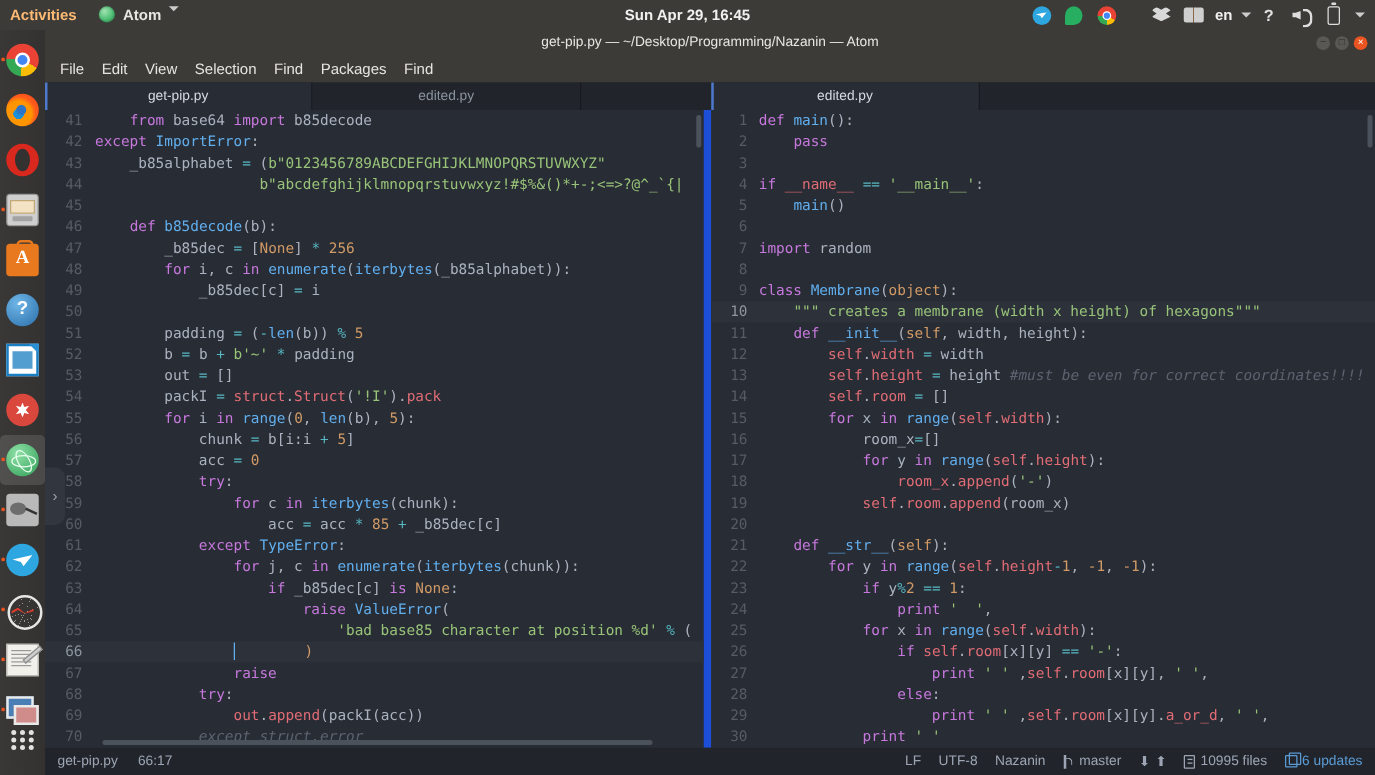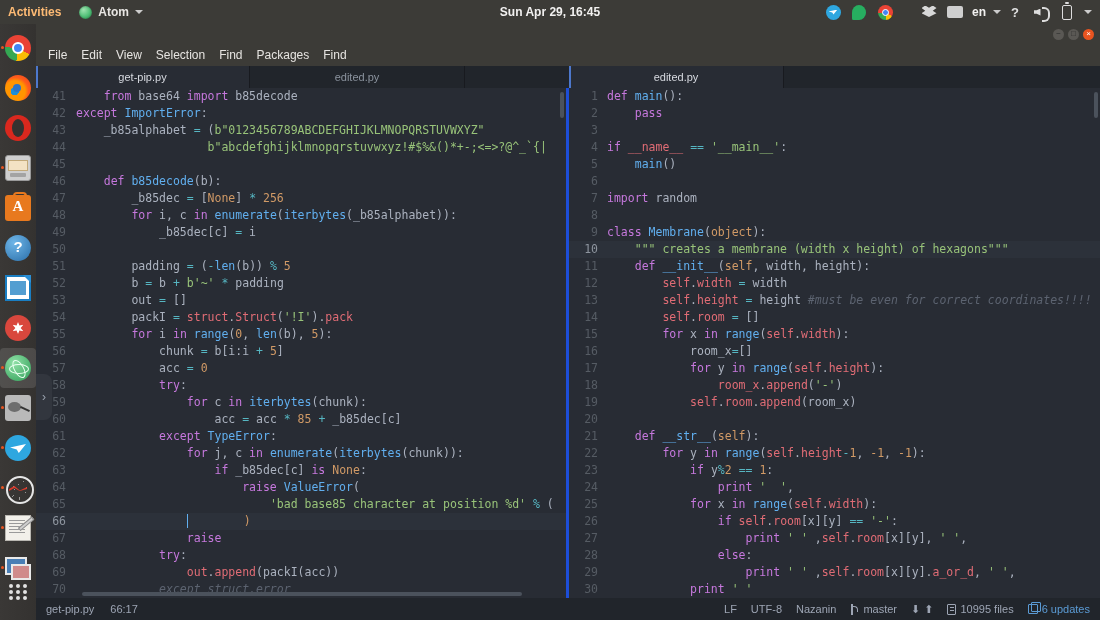--- a/index.html
+++ b/index.html
@@ -11,21 +11,21 @@
 
   
   .topbar{
     position:absolute; left:0; top:0; width:1100px; height:24px;
     background:#3c3b37;
     display:flex; align-items:center;
     color:#e8e6e3; font-size:12px; font-weight:bold;
     z-index:50;
   }
   .tb-activities{ padding:0 10px 0 8px; color:#fdba74; }
-  .tb-appmenu{ display:flex; align-items:center; gap:6px; padding:0 8px; }
+  .tb-appmenu{ display:flex; align-items:flex-start; gap:6px; padding:0 8px; }
   .tb-appicon{
     width:13px;height:13px;border-radius:50%;
     background:radial-gradient(circle at 35% 30%, #9fe3b0 0%, #4fbf76 55%, #2f8a4e 100%);
     box-shadow:inset 0 0 2px rgba(0,0,0,.4);
   }
   .tb-caret{ width:0;height:0;border-left:4px solid transparent;border-right:4px solid transparent;border-top:4px solid #ccc; }
   .tb-clock{
     position:absolute; left:0; right:0; text-align:center;
     font-size:12px; font-weight:bold; color:#f2f1f0; pointer-events:none;
   }
@@ -138,21 +138,21 @@
   .tab.active{ background:#282c34; color:#d7dae0; }
   .tab.active:before{ content:""; position:absolute; left:0; top:0; bottom:0; width:2px; background:#4d78cc; }
   .tabpane-l{ width:533px; display:flex; }
   .tabpane-r{ width:531px; display:flex; }
   .tab-a{ width:214px; }
   .tab-b{ width:215px; }
   .tab-fill{ flex:1; background:#21252b; border-right:none; }
 
   .panes{ flex:1; display:flex; min-height:0; }
   .pane{ position:relative; overflow:hidden; background:#282c34; }
-  .pane-l{ width:533px; border-right:3px solid #1d4ed8; }
+  .pane-l{ width:533px; border-right:6px solid #1d4ed8; }
   .pane-r{ flex:1; }
 
   .code{
     font-family:"DejaVu Sans Mono","Liberation Mono", monospace;
     font-size:11.5px; line-height:17px; white-space:pre;
   }
   .row{ height:17px; display:flex; align-items:center; }
   .row.hl{ background:#2c313a; }
   .gut{
     width:40px; flex:0 0 40px; text-align:right; padding-right:10px;
@@ -306,20 +306,21 @@
       <span class="lico i-photos"></span>
     </div>
   <div class="lnode" style="position:absolute;bottom:8px;left:0">
       <span class="lico i-grid"></span>
     </div>
 </div>
 
 <div class="atom">
 
   <div class="titlebar">
+    <span>get-pip.py — ~/Desktop/Programming/Nazanin — Atom</span>
     <div class="wbtns">
       <span class="wb">−</span>
       <span class="wb">□</span>
       <span class="wb close">×</span>
     </div>
   </div>
 
   <div class="menubar">
     <span>File</span>
     <span>Edit</span>

